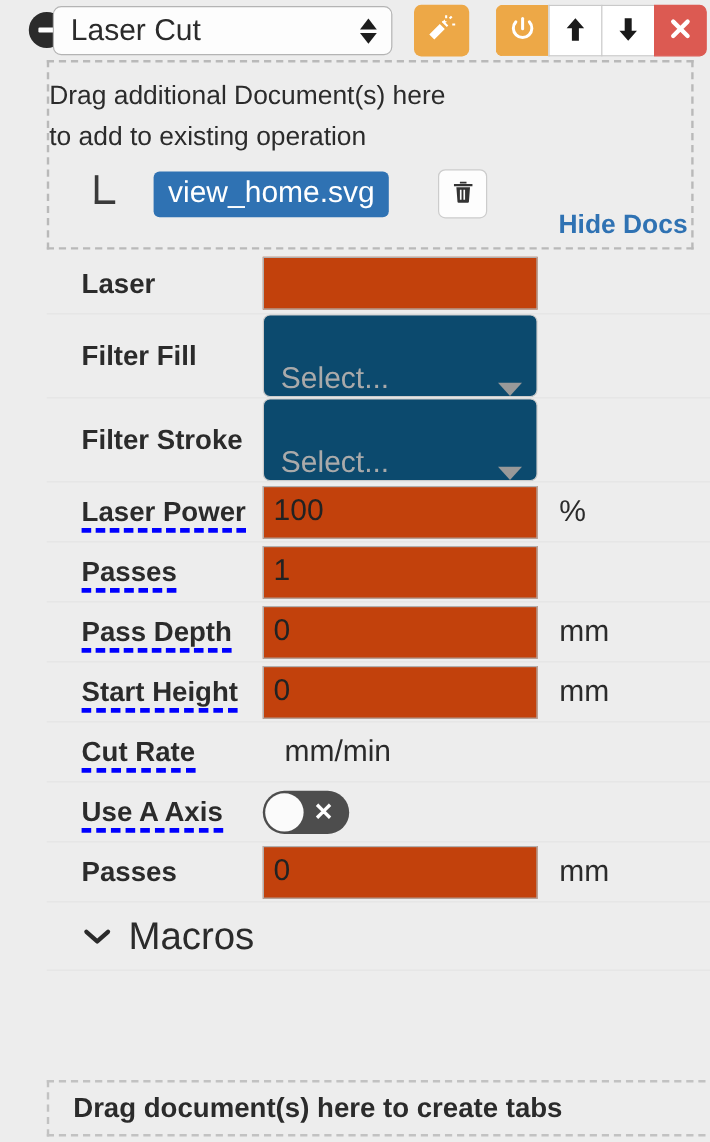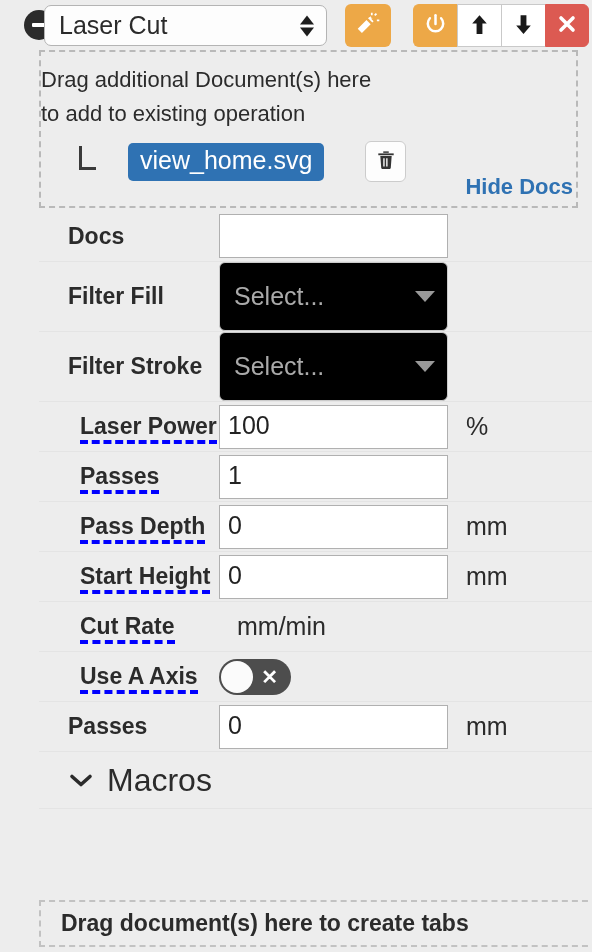--- a/index.html
+++ b/index.html
@@ -259,58 +259,57 @@
     font-size: 23px;
     font-weight: bold;
     color: #2b2b2b;
     line-height: 29px;
   }
   .flabel .hint {
     border-bottom: 4px dashed #0000ff;
     padding-bottom: 1px;
     display: inline;
     cursor: help;
-    margin-left: 12px;
   }
 
   .fctl {
     flex: 1 1 auto;
     display: flex;
     align-items: center;
   }
 
   .txtinput {
     width: 229px;
     height: 44px;
     box-sizing: border-box;
-    background: #ffffff;
+    background: #c2410c;
     border: 1px solid #b0b0b0;
     font-family: "Liberation Sans", sans-serif;
     font-size: 25px;
     color: #222222;
     padding: 0 6px 2px 8px;
     border-radius: 0;
   }
 
   .unit {
     font-size: 25px;
     color: #2b2b2b;
     margin-left: 18px;
     white-space: nowrap;
   }
 
   .rs-select {
     width: 229px;
     height: 69px;
     box-sizing: border-box;
-    background: #000000;
+    background: #0c4a6e;
     border: 1px solid #cbcbcb;
     border-radius: 6px;
     display: flex;
-    align-items: center;
+    align-items: flex-end;
     padding: 0 12px 0 14px;
     cursor: pointer;
   }
   .rs-select .ph {
     flex: 1 1 auto;
     font-size: 25px;
     color: #aaaaaa;
   }
   .rs-caret {
     width: 0; height: 0;
@@ -474,21 +473,21 @@
         </button>
       </div>
 
       <a class="hide-docs" href="#">Hide Docs</a>
     </div>
 
     <div class="form-area">
 
       <div class="frow">
         <div class="flabel">
-          <span>Docs</span>
+          <span>Laser</span>
         </div>
         <div class="fctl">
           <input class="txtinput" type="text" value="" style="">
         </div>
       </div>
 
       <div class="frow">
         <div class="flabel">
           <span>Filter Fill</span>
         </div>

